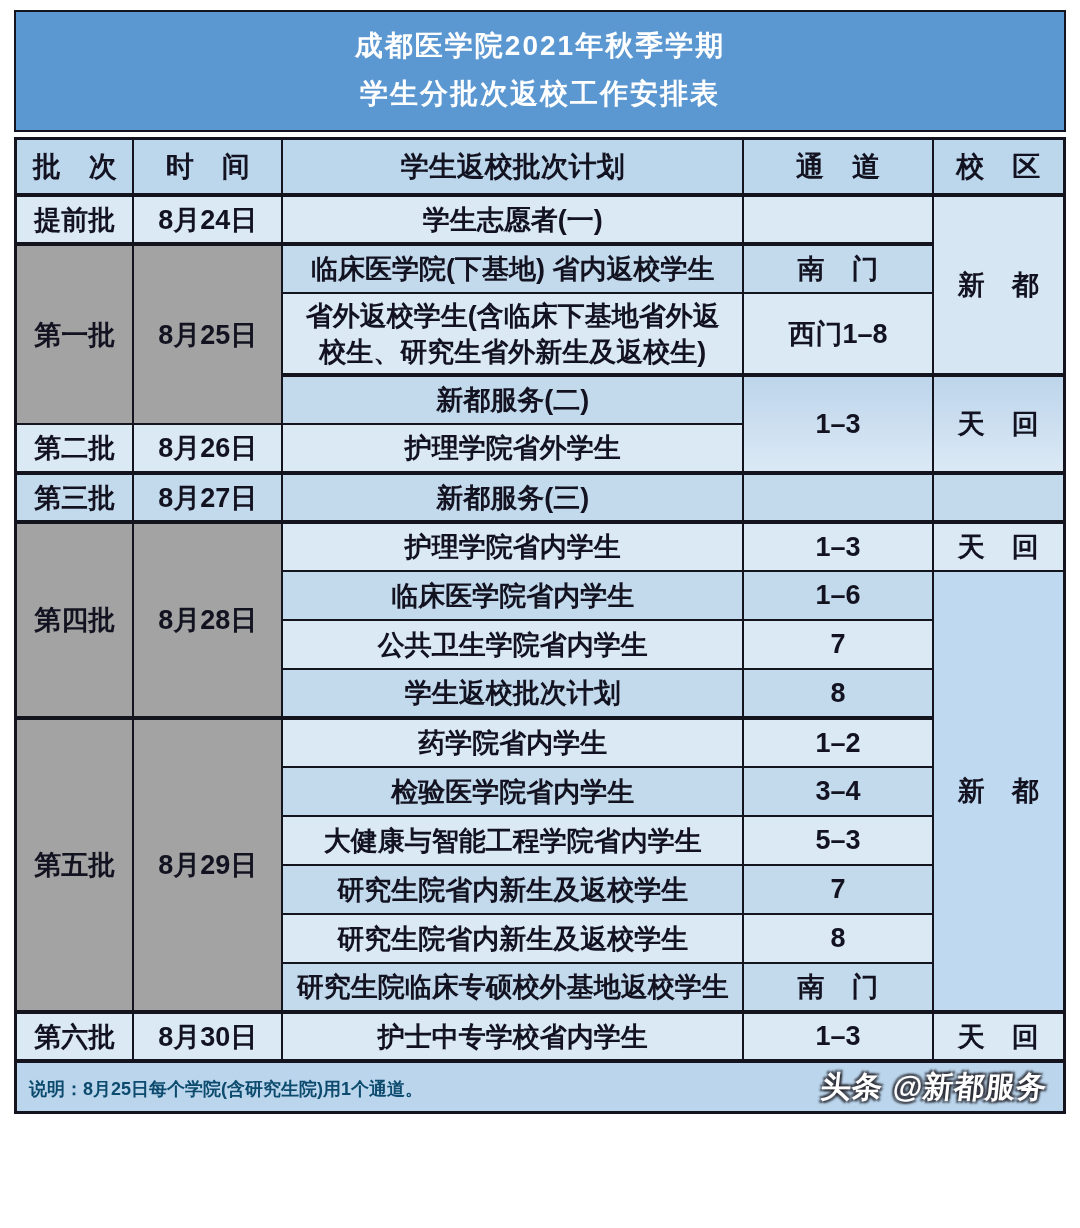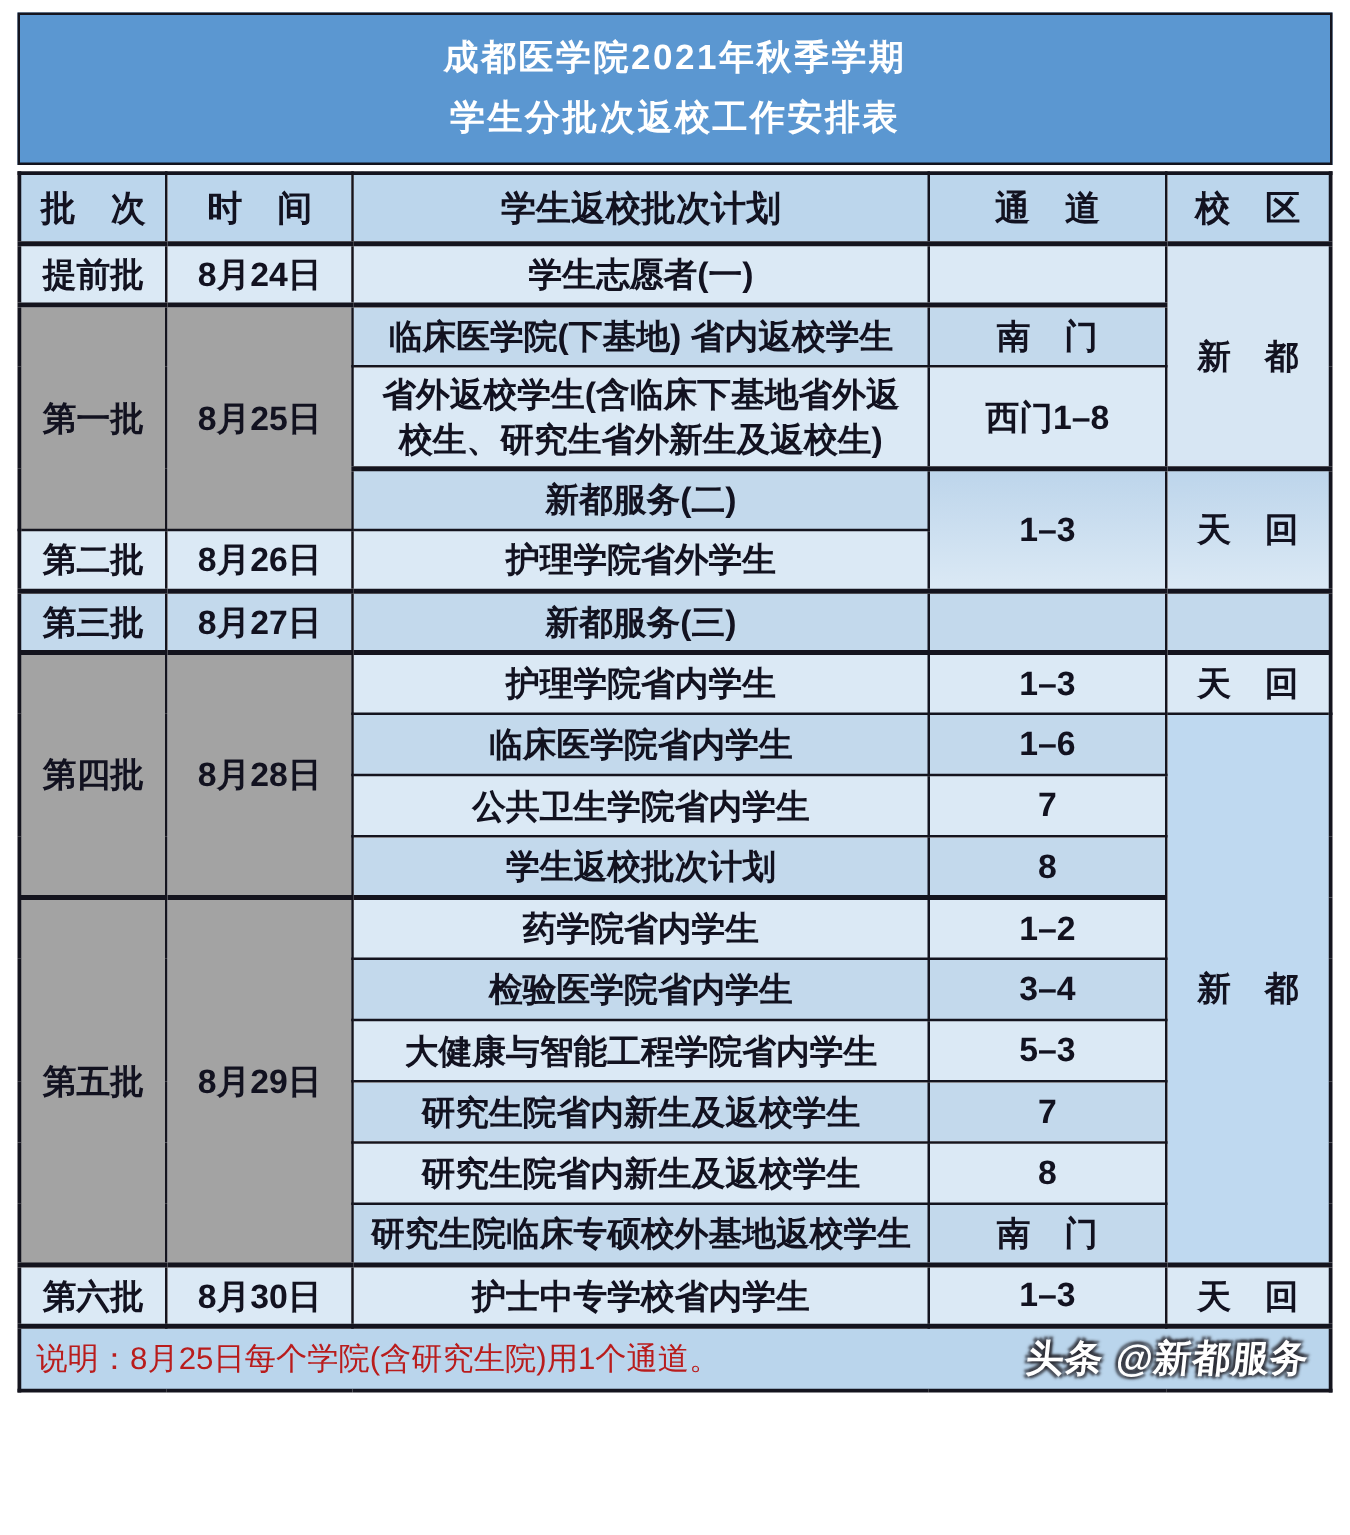--- a/index.html
+++ b/index.html
@@ -37,21 +37,21 @@
   td.plan{text-align:center;padding:2px 12px;line-height:36px;}
   tr.tall{height:82px;}
   td.m-batch{background:#a3a3a3;}
   td.m-camp-a{background:#d7e6f3;}
   td.m-camp-b{background:#bfd9f0;}
   td.m-grad{background:linear-gradient(180deg,#bdd5eb 0%,#dbe9f5 100%);}
 
   
   tr.note-row{background:#bad5ec;height:51px;}
   td.note-cell{position:relative;text-align:left;padding:2px 12px;}
-  .note-text{color:#b91c1c;font-size:25px;font-weight:normal;}
+  .note-text{color:#0c4a6e;font-size:18px;font-weight:bold;}
   .watermark{
     position:absolute;right:16px;top:50%;transform:translateY(-50%) skewX(-6deg);
     color:#ffffff;font-size:30px;font-weight:bold;letter-spacing:1px;
     text-shadow:-2px -2px 2px rgba(40,40,48,.75),2px -2px 2px rgba(40,40,48,.75),
                 -2px 2px 2px rgba(40,40,48,.75),2px 2px 2px rgba(40,40,48,.75);
     white-space:nowrap;
   }
   .wm-logo{margin-right:10px;}
 </style>
 </head>

